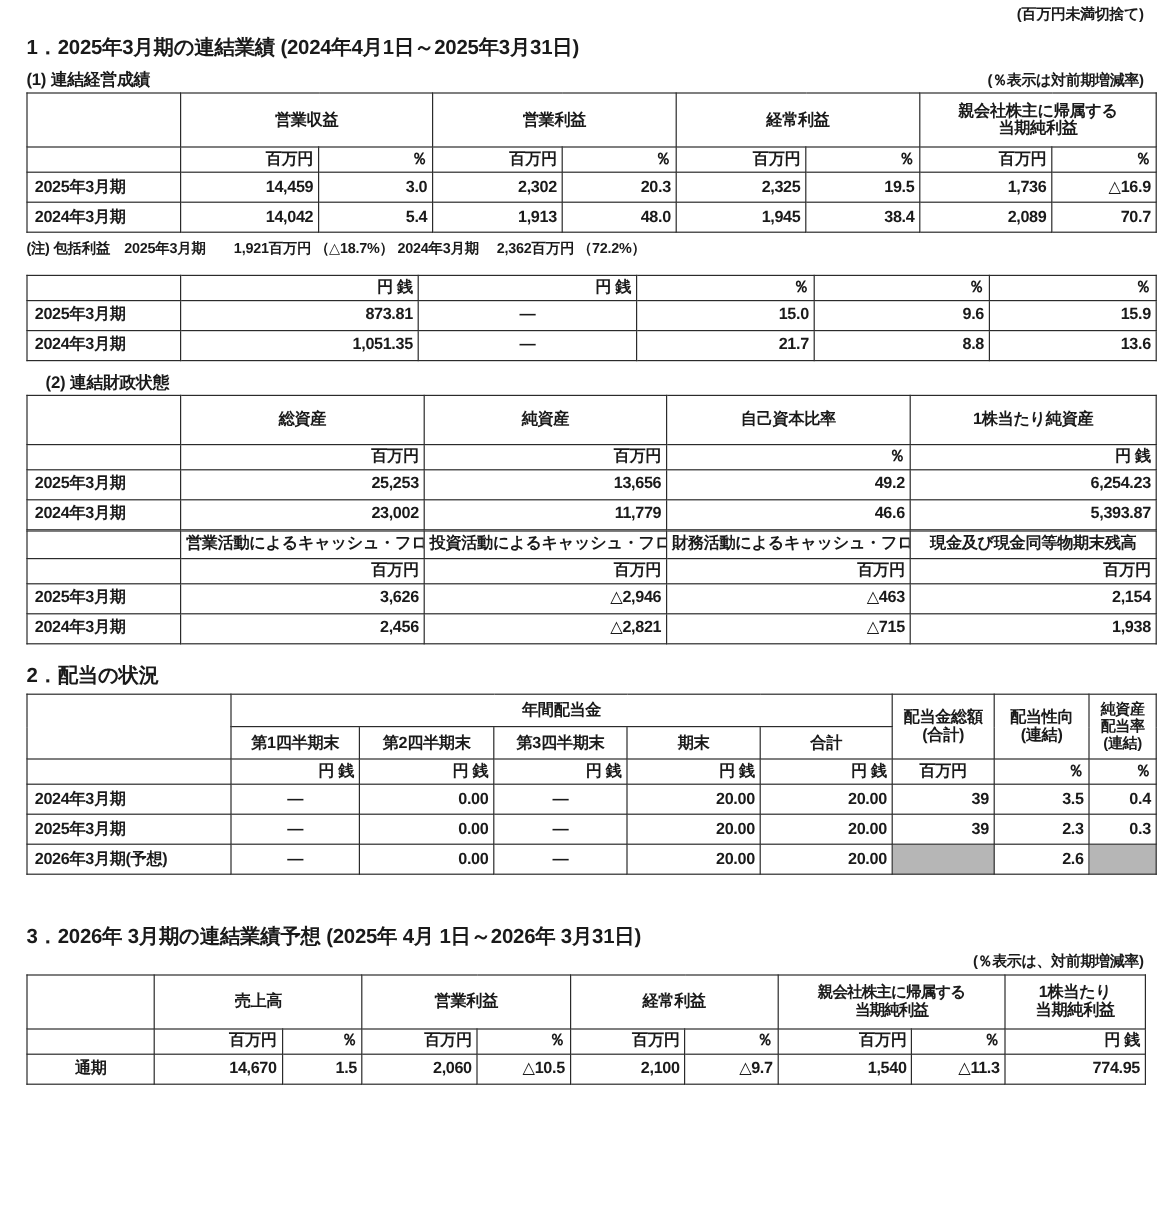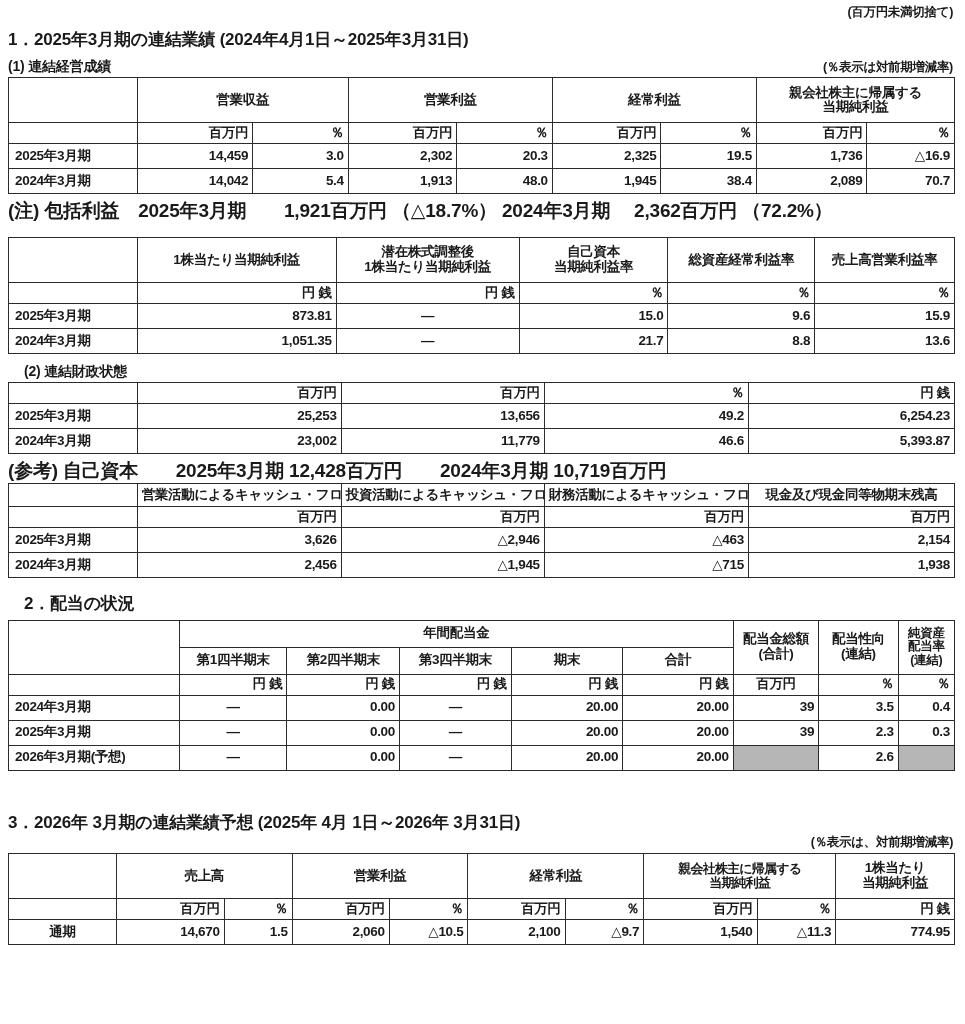--- a/index.html
+++ b/index.html
@@ -13,21 +13,21 @@
     font-family: "Liberation Sans", "DejaVu Sans", sans-serif;
     color: #1a1a1a;
     font-size: 13px;
     position: relative;
     overflow: hidden;
   }
   .page {
     width: 965px;
     height: 1024px;
     box-sizing: border-box;
-    padding: 6px 10px 0 8px;
+    padding: 6px 10px 0 22px;
     position: relative;
   }
 
   
   .note-right {
     text-align: right;
     font-size: 12.5px;
     font-weight: 700;
     letter-spacing: -0.3px;
     line-height: 1.1;
@@ -47,21 +47,21 @@
     line-height: 1.15;
     margin: 0;
   }
   .subhead-row {
     display: flex;
     align-items: flex-end;
     justify-content: space-between;
     margin: 9px 0 3px 0;
   }
   .plain-note {
-    font-size: 19px;
+    font-size: 12px;
     font-weight: 700;
     letter-spacing: -0.2px;
     line-height: 1.2;
     margin: 6px 0 0 0;
     white-space: pre;
   }
 
   
   table.fin {
     border-collapse: collapse;
@@ -172,34 +172,20 @@
   <table class="fin">
     <colgroup>
       <col style="width:128px">
         <col style="width:198px">
         <col style="width:182px">
       <col style="width:148px">
         <col style="width:146px">
         <col style="width:139px">
     </colgroup>
     <tbody>
-        <tr>
-      <th class="h-group2"></th>
-      <th class="h-group2">1株当たり当期純利益</th>
-      <th class="h-group2 two-line">
-        <div>潜在株式調整後</div>
-        <div>1株当たり当期純利益</div>
-      </th>
-      <th class="h-group2 two-line">
-        <div>自己資本</div>
-        <div>当期純利益率</div>
-      </th>
-      <th class="h-group2">総資産経常利益率</th>
-      <th class="h-group2">売上高営業利益率</th>
-    </tr>
     <tr>
       <td class="r-unit"></td>
       <td class="r-unit">円 銭</td>
       <td class="r-unit">円 銭</td>
       <td class="r-unit">％</td>
       <td class="r-unit">％</td>
       <td class="r-unit">％</td>
     </tr>
     <tr>
       <td class="r-data c-label">2025年3月期</td>
@@ -224,20 +210,27 @@
 
   <table class="fin">
     <colgroup>
       <col style="width:128px">
         <col style="width:203px">
         <col style="width:202px">
       <col style="width:203px">
         <col style="width:205px">
     </colgroup>
     <tbody>
+        <tr>
+      <th class="h-group"></th>
+      <th class="h-group">総資産</th>
+      <th class="h-group">純資産</th>
+      <th class="h-group">自己資本比率</th>
+      <th class="h-group">1株当たり純資産</th>
+    </tr>
     <tr>
       <td class="r-unit"></td>
       <td class="r-unit">百万円</td>
       <td class="r-unit">百万円</td>
       <td class="r-unit">％</td>
       <td class="r-unit">円 銭</td>
     </tr>
     <tr>
       <td class="r-data c-label">2025年3月期</td>
       <td class="r-data">25,253</td>
@@ -248,21 +241,20 @@
     <tr>
       <td class="r-data c-label">2024年3月期</td>
       <td class="r-data">23,002</td>
       <td class="r-data">11,779</td>
       <td class="r-data">46.6</td>
       <td class="r-data">5,393.87</td>
     </tr>
   </tbody>
     </table>
 
-  <div class="plain-note">(参考) 自己資本　　2025年3月期 12,428百万円　　2024年3月期 10,719百万円</div>
 
 
   <table class="fin">
     <colgroup>
       <col style="width:128px">
         <col style="width:203px">
         <col style="width:202px">
       <col style="width:203px">
         <col style="width:205px">
     </colgroup>
@@ -284,28 +276,28 @@
     <tr>
       <td class="r-data c-label">2025年3月期</td>
       <td class="r-data">3,626</td>
       <td class="r-data">△2,946</td>
       <td class="r-data">△463</td>
       <td class="r-data">2,154</td>
     </tr>
     <tr>
       <td class="r-data c-label">2024年3月期</td>
       <td class="r-data">2,456</td>
-      <td class="r-data">△1,945</td>
+      <td class="r-data">△2,821</td>
       <td class="r-data">△715</td>
       <td class="r-data">1,938</td>
     </tr>
   </tbody>
     </table>
 
-  <div class="sec-title" style="margin:16px 0 6px 16px">2．配当の状況</div>
+  <div class="sec-title" style="margin:16px 0 6px 0">2．配当の状況</div>
 
   <table class="fin">
     <colgroup>
       <col style="width:170px">
       <col style="width:107px">
         <col style="width:112px">
         <col style="width:111px">
       <col style="width:111px">
         <col style="width:110px">
       <col style="width:85px">

